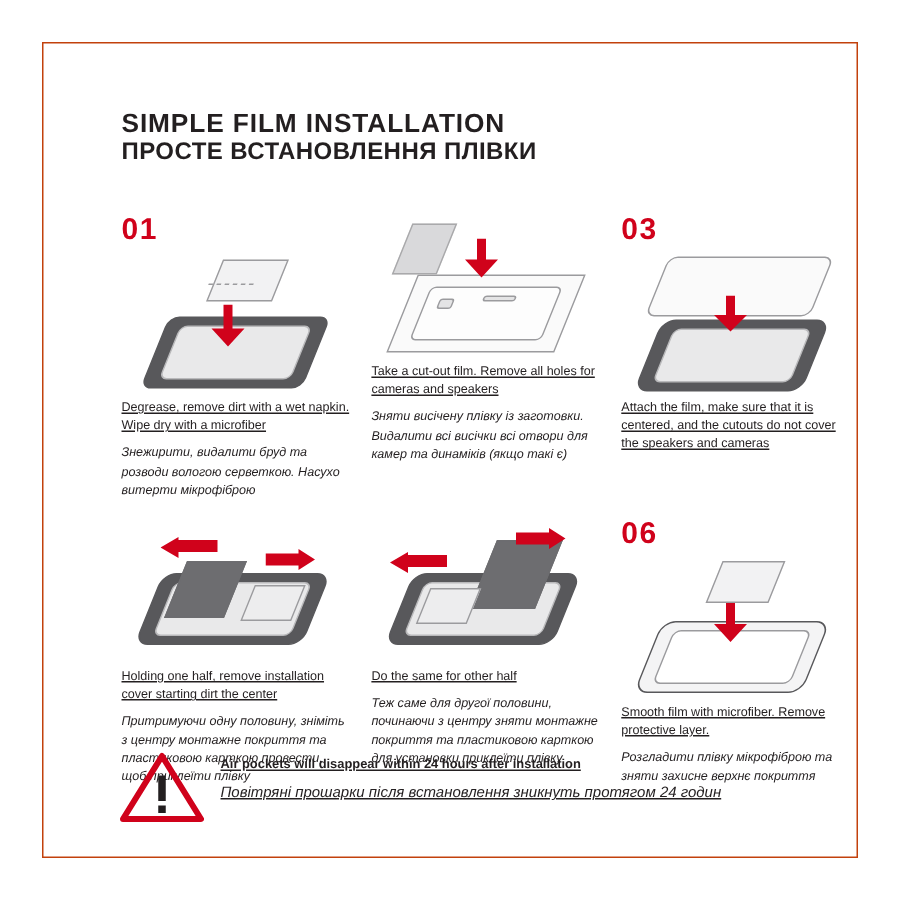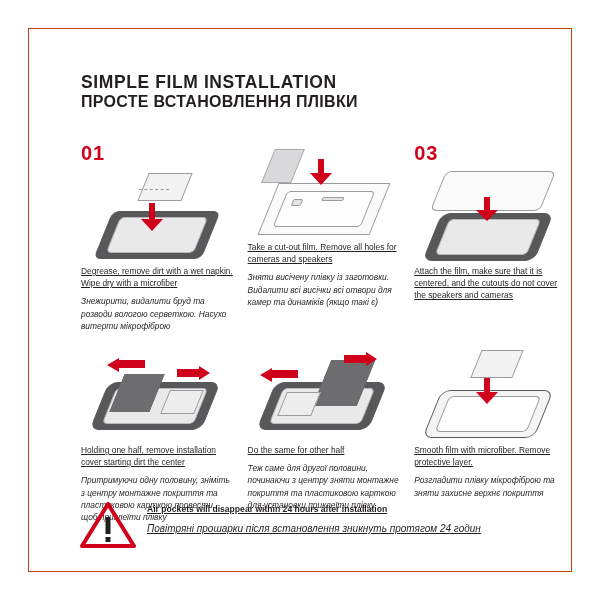--- a/index.html
+++ b/index.html
@@ -279,20 +279,21 @@
             </svg>
             <svg width="40" height="16" style="position:absolute; left:12px; top:22px;">
               <path d="M38 2 L12 2 L12 0 L0 7 L12 14 L12 10 L38 10 Z" fill="#d0021b"></path>
             </svg>
           </div>
           <div class="desc-en">Do the same for other half</div>
           <div class="desc-uk">Теж саме для другої половини, починаючи з центру зняти монтажне покриття та пластиковою карткою для установки приклеїти плівку</div>
         </div>
 
         <div class="cell">
+          <div class="num">06</div>
           <div class="art">
 
             <div class="film light" style="left:62px; top:4px; width:42px; height:28px; transform:skewX(-22deg);"></div>
 
             <div class="phone" style="left:18px; top:44px; width:112px; height:48px; transform:skewX(-22deg); background:#f4f4f5;"></div>
             <div class="screen" style="left:28px; top:50px; width:92px; height:36px; transform:skewX(-22deg); background:#ffffff;"></div>
 
             <svg width="34" height="28" style="position:absolute; left:56px; top:32px;">
               <path d="M14 0 L14 14 L6 14 L17 26 L28 14 L20 14 L20 0 Z" fill="#d0021b"></path>
             </svg>

